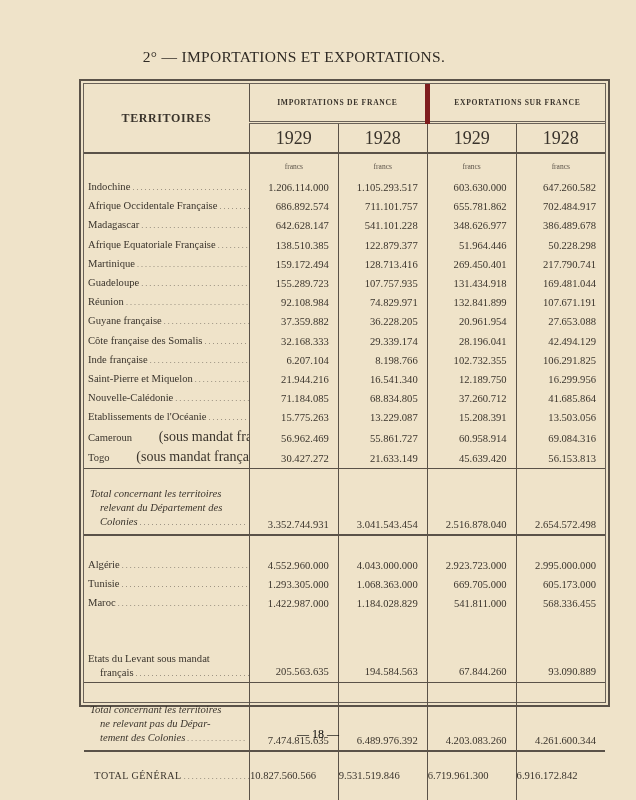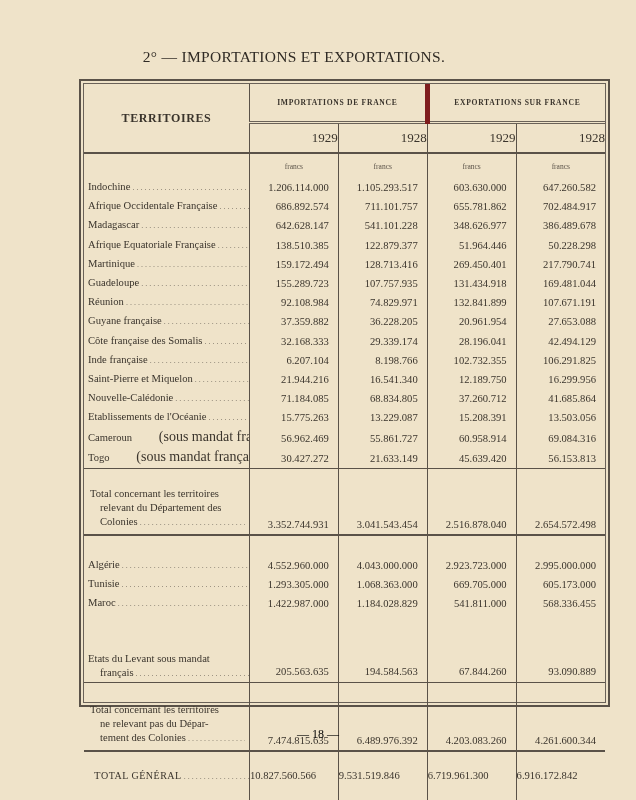--- a/index.html
+++ b/index.html
@@ -66,22 +66,22 @@
     .hdr-group {
       font-size: 7.6px;
       letter-spacing: 0.7px;
       text-align: center;
       height: 37px;
       font-weight: bold;
       border-bottom: 3px double #6a6258;
     }
     .hdr-group.left { border-right: 5px solid #7f1d1d; font-family: Liberation Serif, serif; }
     .hdr-year {
-      font-size: 13px;
-      text-align: right;
+      font-size: 18px;
+      text-align: center;
       height: 28px;
       border-bottom: 2px solid #5a5248;
     }
     .br { border-right: 1px solid #5a5248; }
     .units td {
       font-size: 7.5px;
       text-align: center;
       height: 24px;
       vertical-align: middle;
       color: #5a5248;
@@ -115,20 +115,21 @@
       margin-left: 24px;
     }
     .total-row td {
       font-size: 10.6px;
       vertical-align: bottom;
       padding-bottom: 4px;
       border-top: 1px solid #5a5248;
       border-bottom: 2px solid #5a5248;
     }
     .total-row td.terr {
+      font-style: italic;
       line-height: 14px;
       padding: 8px 4px 4px 6px;
       white-space: normal;
     }
     .total-row td.num {
       text-align: right;
       padding-right: 9px;
     }
     .first-after-total td { padding-top: 20px; }
     .multi td.terr {

